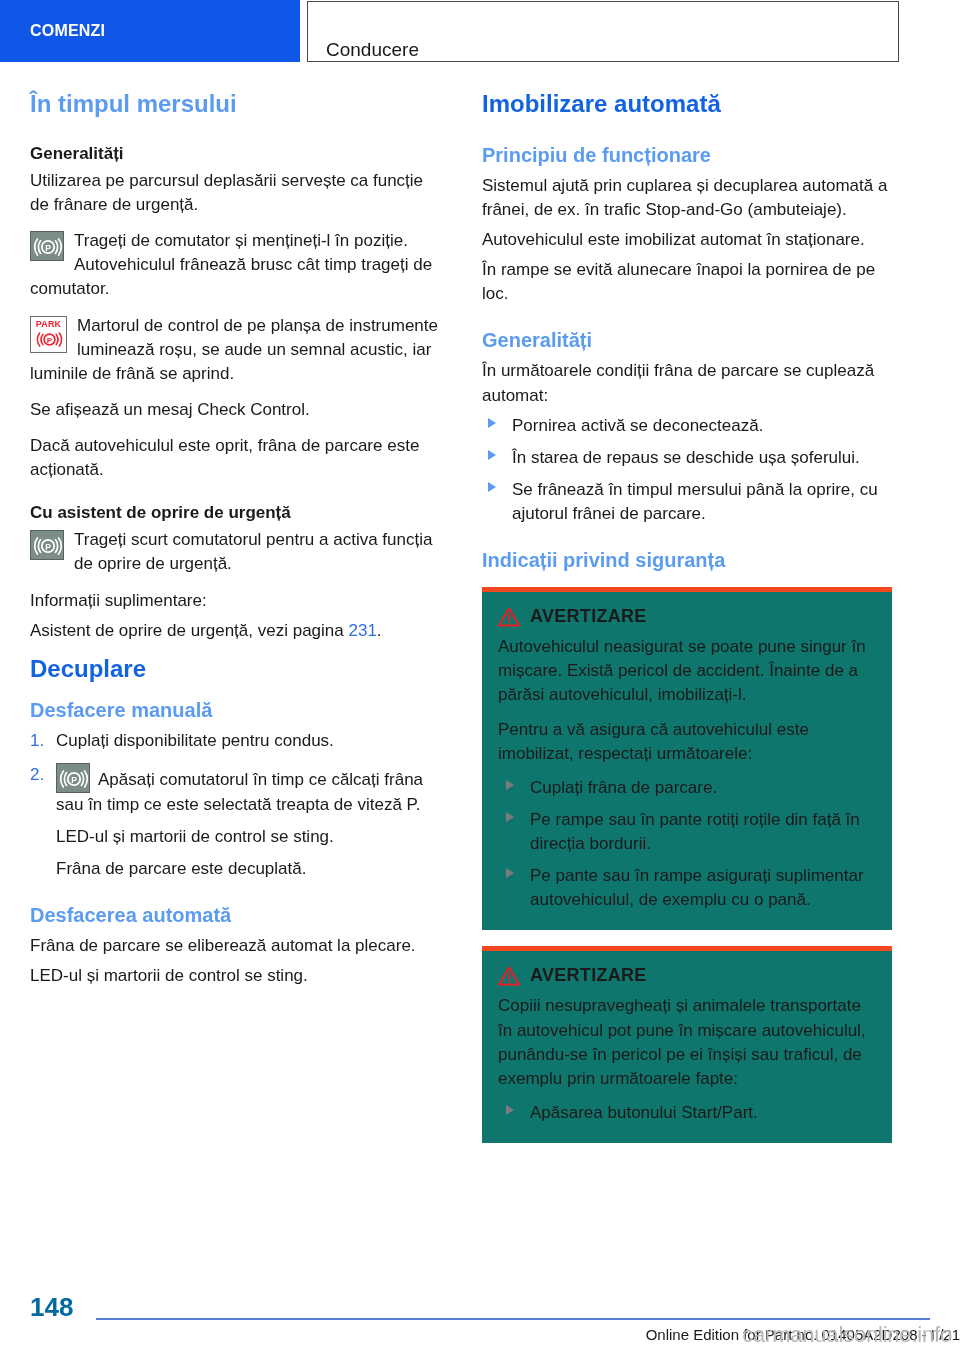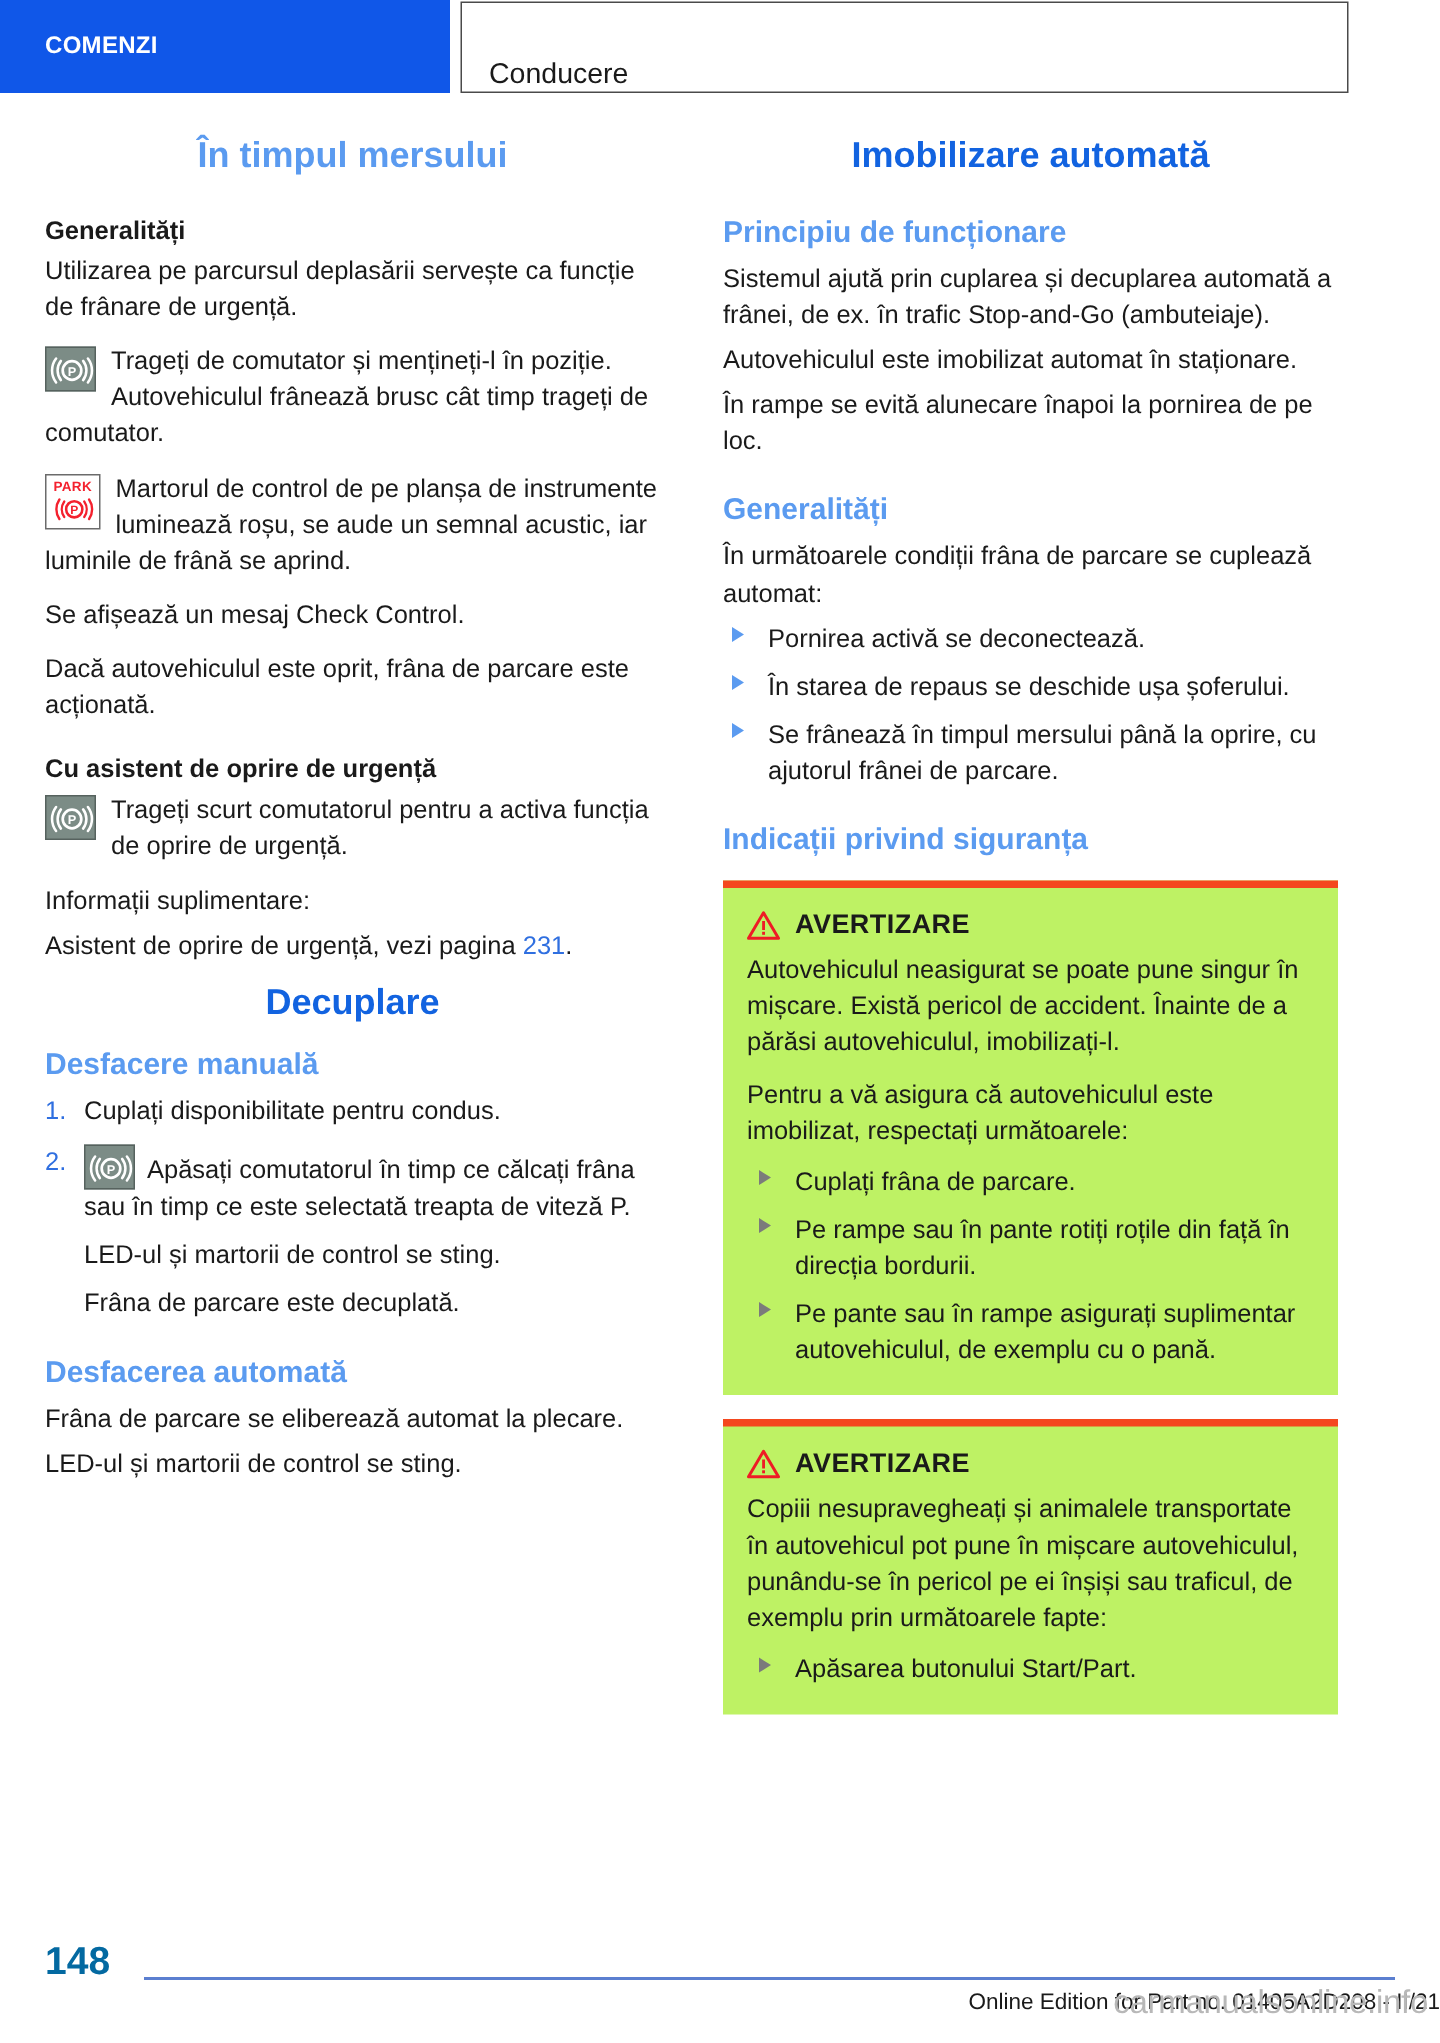--- a/index.html
+++ b/index.html
@@ -65,21 +65,20 @@
   .col-left  { left: 30px; }
   .col-right { left: 482px; }
 
   
   h1.chapter {
     font-size: 24px;
     font-weight: bold;
     color: #5b9bf0;
     margin: 0 0 24px 0;
     line-height: 1.2;
-    text-align: center;
   }
   h1.chapter.dark { color: #1263e0; }
   h2.sub {
     font-size: 20px;
     font-weight: bold;
     color: #5b9bf0;
     margin: 22px 0 6px 0;
     line-height: 1.25;
   }
   h3.bold {
@@ -185,21 +184,21 @@
     border-left: 8px solid #5b9bf0;
     border-top: 5.5px solid transparent;
     border-bottom: 5.5px solid transparent;
   }
   ul.trilist.dark > li .tri {
     border-left-color: #7b7b7b;
   }
 
   
   .warnbox {
-    background: #bef264;
+    background: #0f766e;
     border-top: 5px solid #f4481e;
     padding: 14px 16px 10px 16px;
     margin: 14px 0 16px 0;
   }
   .warnbox .wtitle {
     display: flex;
     align-items: center;
     gap: 10px;
     margin: 0 0 8px 0;
   }

